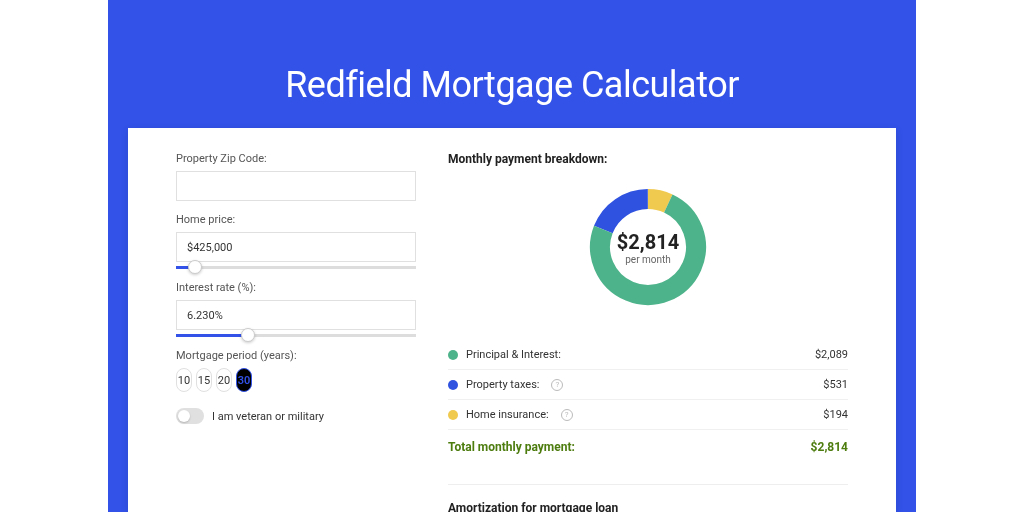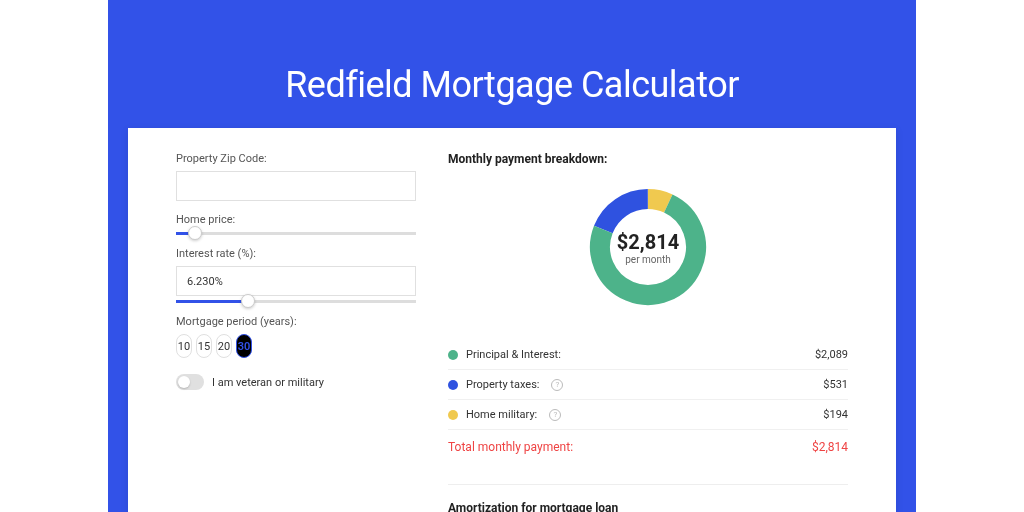--- a/index.html
+++ b/index.html
@@ -31,41 +31,42 @@
 .donut-wrap{display:flex;justify-content:center;margin-bottom:28px;position:relative}
 .donut-center{position:absolute;top:50%;left:50%;transform:translate(-50%,-50%);text-align:center}
 .donut-amount{font-size:20px;font-weight:700;color:#222}
 .donut-sub{font-size:10px;color:#666}
 .legend-row{display:flex;align-items:center;justify-content:space-between;padding:8px 0;border-bottom:1px solid #f0f0f0;font-size:11px}
 .legend-left{display:flex;align-items:center;gap:8px}
 .dot{width:10px;height:10px;border-radius:50%}
 .legend-label{color:#333}
 .legend-val{color:#333}
 .info-icon{width:12px;height:12px;border:1px solid #bbb;border-radius:50%;display:inline-flex;align-items:center;justify-content:center;font-size:8px;color:#bbb;margin-left:4px}
-.total-row{display:flex;justify-content:space-between;padding:10px 0;font-size:12px;font-weight:400;color:#ef4444}
+.total-row{display:flex;justify-content:space-between;padding:10px 0;font-size:12px;font-weight:700;color:#4d7c0f}
 .amort-section{margin-top:20px;border-top:1px solid #eee;padding-top:16px}
 .amort-title{font-size:12px;font-weight:700;margin-bottom:10px;color:#222}
 </style>
 </head>
 <body>
 
 <div class="outer">
   <div class="blue-bg"></div>
   <h1 class="title">Redfield Mortgage Calculator</h1>
   <div class="card">
     <div class="inner">
       <div class="left-col">
 
         <div class="field">
           <label class="lbl">Property Zip Code:</label>
           <input class="input" value="" style="">
         </div>
 
         <div class="field">
           <label class="lbl">Home price:</label>
+          <input class="input" value="$425,000" style="">
           <div class="slider-track">
             <div class="slider-fill" id="hp-fill" style="width: 8%;"></div>
             <div class="slider-thumb" id="hp-thumb" style="left: calc(8% - 7px);"></div>
           </div>
         </div>
 
 
         <div class="field">
           <label class="lbl">Interest rate (%):</label>
           <input class="input" value="6.230%" style="">
@@ -119,21 +120,21 @@
               <div class="legend-left">
                 <div class="dot" style="background: rgb(47, 82, 224);"></div>
                 <span class="legend-label">Property taxes:</span>
                 <span class="info-icon">?</span>
               </div>
               <span class="legend-val">$531</span>
             </div>
             <div class="legend-row">
               <div class="legend-left">
                 <div class="dot" style="background: rgb(240, 201, 79);"></div>
-                <span class="legend-label">Home military:</span>
+                <span class="legend-label">Home insurance:</span>
                 <span class="info-icon">?</span>
               </div>
               <span class="legend-val">$194</span>
             </div>
           </div>
         <div class="total-row">
           <span>Total monthly payment:</span>
           <span>$2,814</span>
         </div>
         <div class="amort-section">

